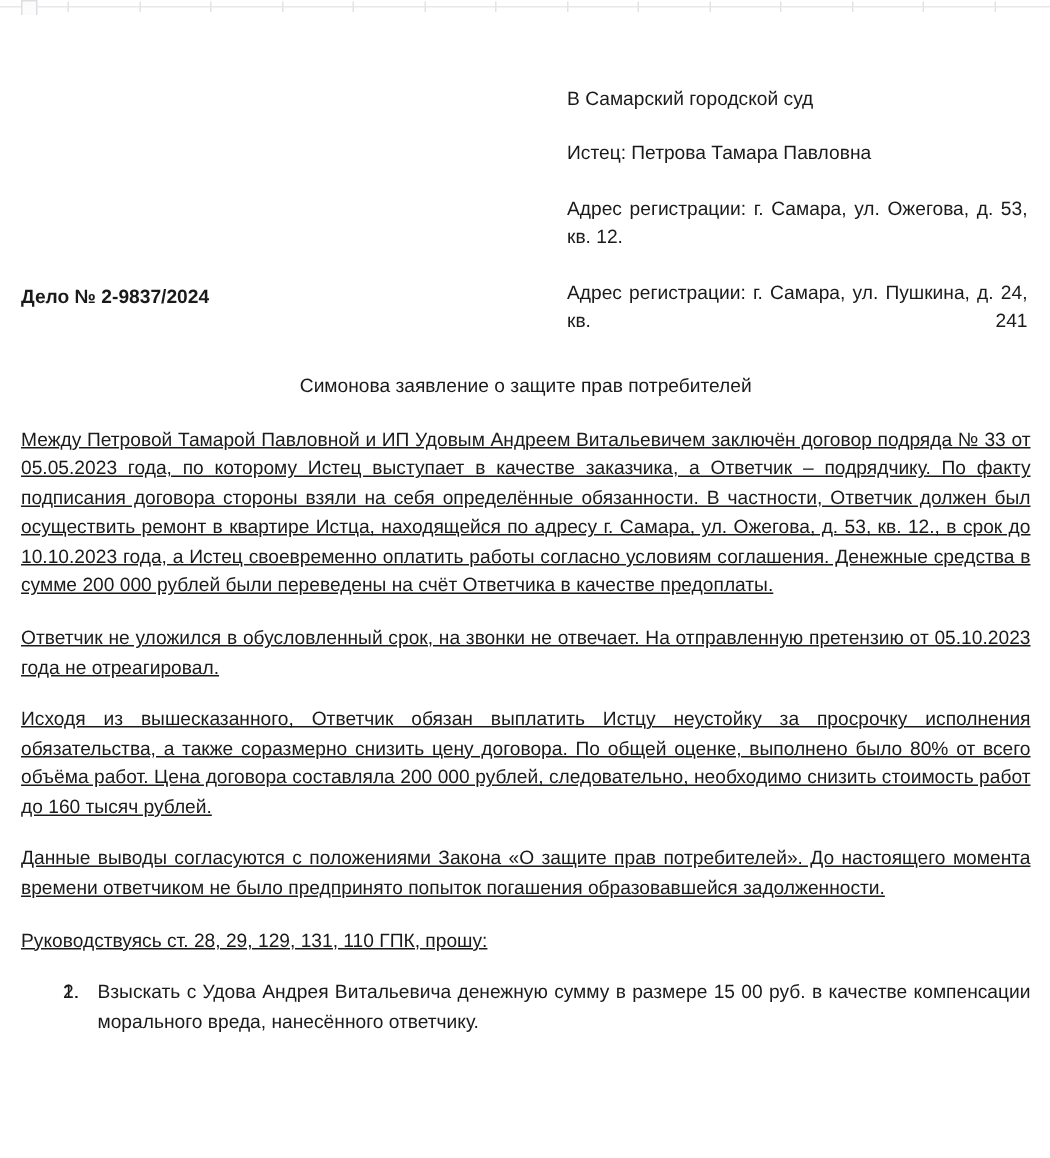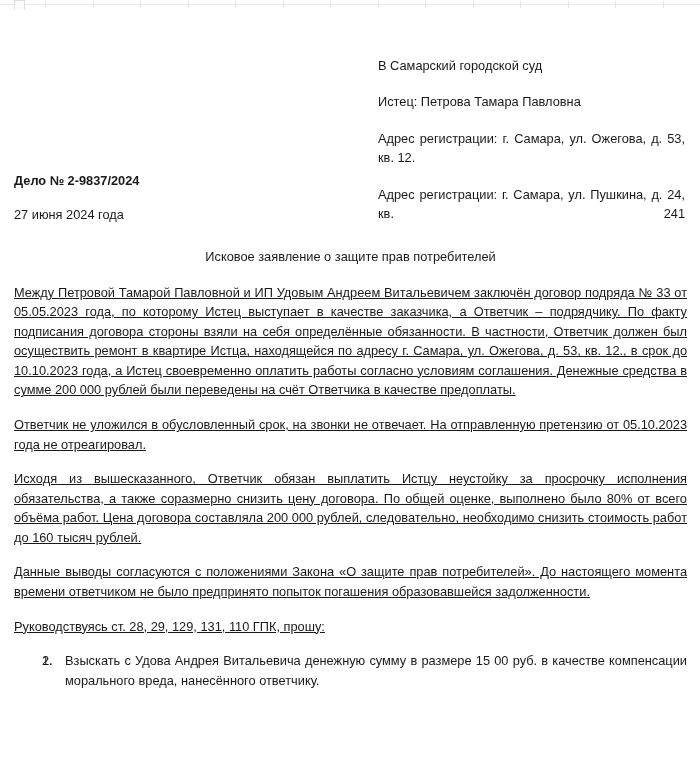--- a/index.html
+++ b/index.html
@@ -174,31 +174,30 @@
   <div class="ruler-tick" style="left:663px"></div>
   <div class="ruler-indent"></div>
 </div>
 
 <div class="page">
   <div class="content">
 
     <div class="header">
       <div class="hdr-left">
         <div class="case-no">Дело № 2-9837/2024</div>
-        <div class="case-date">27 июня 2024 года</div>
       </div>
       <div class="hdr-right">
         <div class="hdr-line">В Самарский городской суд</div>
         <div class="hdr-line">Истец: Петрова Тамара Павловна</div>
         <div class="hdr-line">Адрес регистрации: г. Самара, ул. Ожегова, д. 53, кв. 12.</div>
         <div class="hdr-line force-justify">Адрес регистрации: г. Самара, ул. Пушкина, д. 24, кв. 241</div>
       </div>
     </div>
 
-    <div class="doc-title">Исковое заявление о защите прав потребителей</div>
+    <div class="doc-title">Симонова заявление о защите прав потребителей</div>
 
     <p class="para">Между Петровой Тамарой Павловной и ИП Удовым Андреем Витальевичем заключён договор подряда № 33 от 05.05.2023 года, по которому Истец выступает в качестве заказчика, а Ответчик – подрядчику. По факту подписания договора стороны взяли на себя определённые обязанности. В частности, Ответчик должен был осуществить ремонт в квартире Истца, находящейся по адресу г. Самара, ул. Ожегова, д. 53, кв. 12., в срок до 10.10.2023 года, а Истец своевременно оплатить работы согласно условиям соглашения. Денежные средства в сумме 200 000 рублей были переведены на счёт Ответчика в качестве предоплаты.</p>
     <p class="para">Ответчик не уложился в обусловленный срок, на звонки не отвечает. На отправленную претензию от 05.10.2023 года не отреагировал.</p>
     <p class="para">Исходя из вышесказанного, Ответчик обязан выплатить Истцу неустойку за просрочку исполнения обязательства, а также соразмерно снизить цену договора. По общей оценке, выполнено было 80% от всего объёма работ. Цена договора составляла 200 000 рублей, следовательно, необходимо снизить стоимость работ до 160 тысяч рублей.</p>
     <p class="para">Данные выводы согласуются с положениями Закона «О защите прав потребителей». До настоящего момента времени ответчиком не было предпринято попыток погашения образовавшейся задолженности.</p>
     <p class="para">Руководствуясь ст. 28, 29, 129, 131, 110 ГПК, прошу:</p>
 
     <ol class="claims">
       <li class="claim-item">
         <span class="claim-num">1.</span>

